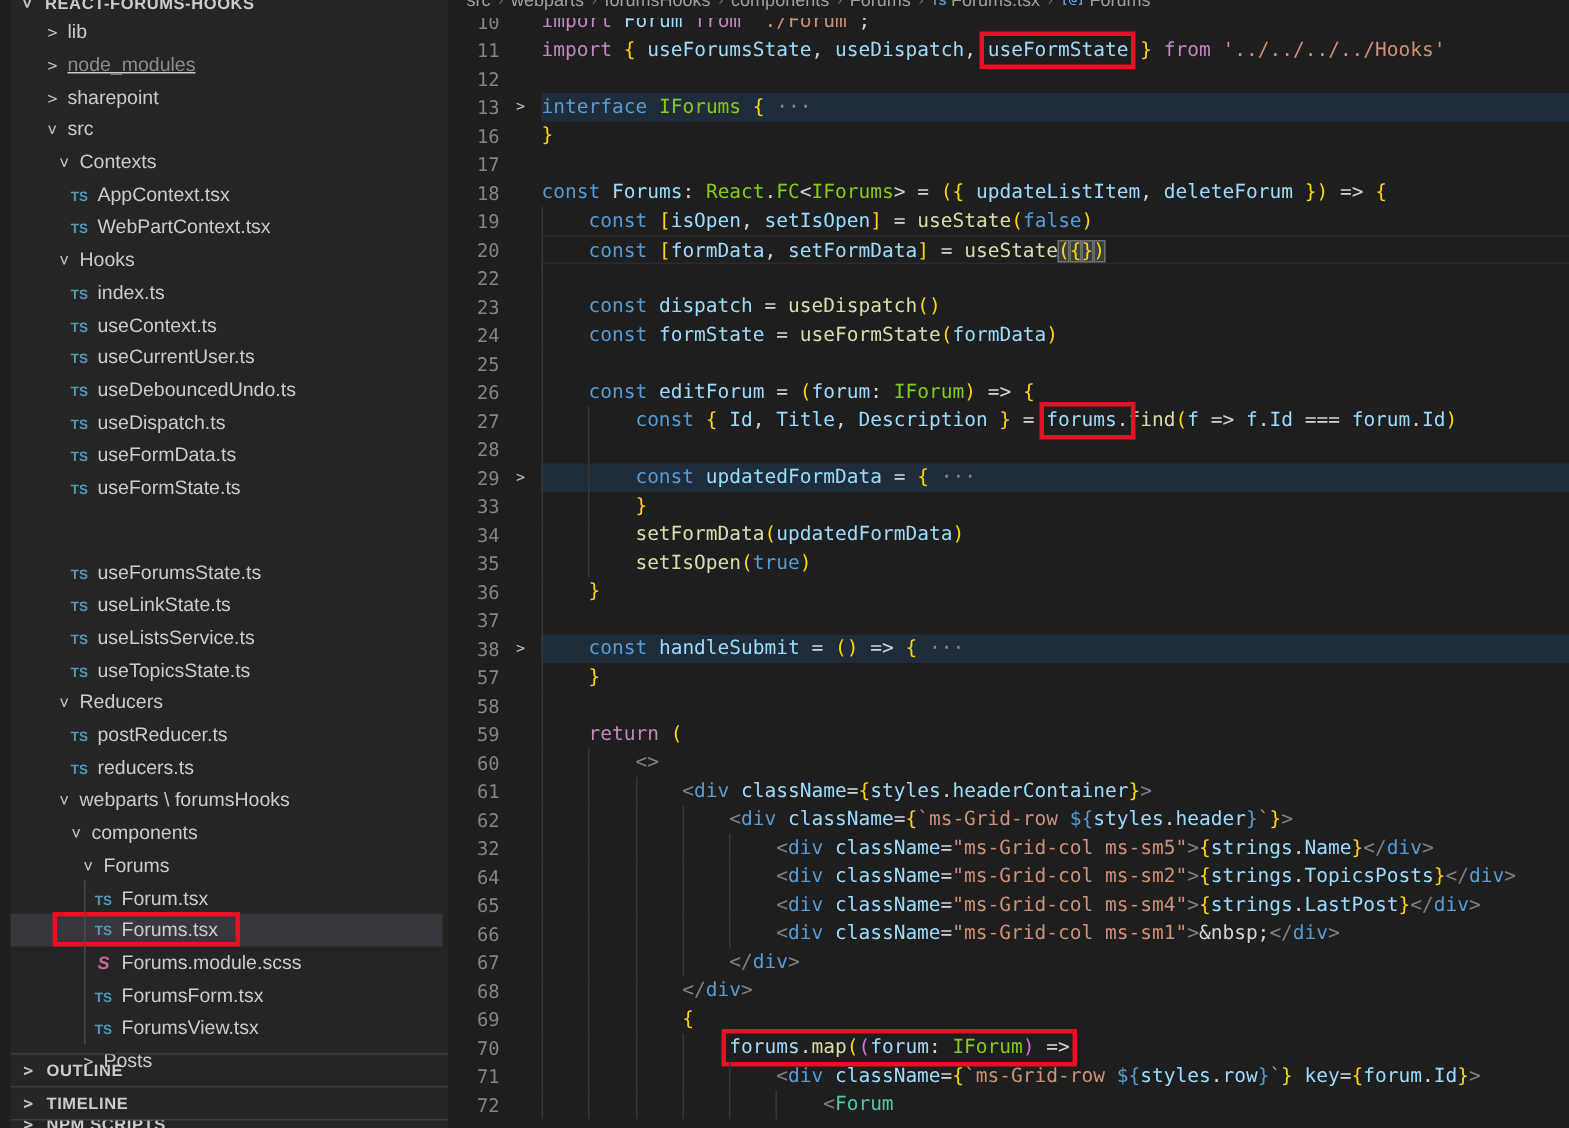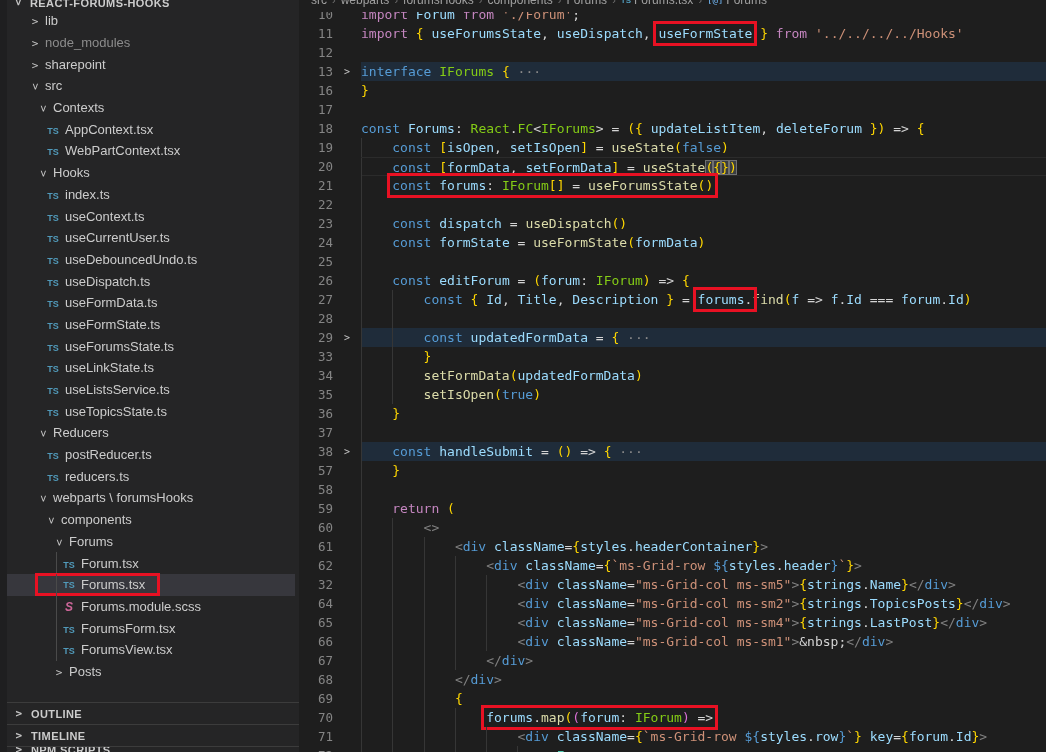--- a/index.html
+++ b/index.html
@@ -72,21 +72,21 @@
     <div class="shead">
       <div class="shead-in">
         <span class="chev open">&gt;</span>
         <span>REACT-FORUMS-HOOKS</span>
       </div>
     </div>
     <div class="tree" id="tree">
         <div class="trow" style="padding-left: 21px;">
           <span class=""><span class="chev">&gt;</span><span class="tlabel">lib</span></span>
         </div>
-        <div class="trow dim" style="padding-left: 21px;">
+        <div class="trow dim" style="padding-left: 21px; text-decoration: underline;">
           <span class=""><span class="chev">&gt;</span><span class="tlabel">node_modules</span></span>
         </div>
         <div class="trow" style="padding-left: 21px;">
           <span class=""><span class="chev">&gt;</span><span class="tlabel">sharepoint</span></span>
         </div>
         <div class="trow" style="padding-left: 21px;">
           <span class=""><span class="chev open">&gt;</span><span class="tlabel">src</span></span>
         </div>
         <div class="trow" style="padding-left: 29px;">
           <span class=""><span class="chev open">&gt;</span><span class="tlabel">Contexts</span></span>
@@ -114,21 +114,21 @@
         </div>
         <div class="trow" style="padding-left: 37px;">
           <span class=""><span class="fic ts">TS</span><span class="tlabel">useDispatch.ts</span></span>
         </div>
         <div class="trow" style="padding-left: 37px;">
           <span class=""><span class="fic ts">TS</span><span class="tlabel">useFormData.ts</span></span>
         </div>
         <div class="trow" style="padding-left: 37px;">
           <span class=""><span class="fic ts">TS</span><span class="tlabel">useFormState.ts</span></span>
         </div>
-        <div class="trow" style="padding-left: 37px;">
+        <div class="trow" style="padding-left: 37px; margin-top: 35px;">
           <span class=""><span class="fic ts">TS</span><span class="tlabel">useForumsState.ts</span></span>
         </div>
         <div class="trow" style="padding-left: 37px;">
           <span class=""><span class="fic ts">TS</span><span class="tlabel">useLinkState.ts</span></span>
         </div>
         <div class="trow" style="padding-left: 37px;">
           <span class=""><span class="fic ts">TS</span><span class="tlabel">useListsService.ts</span></span>
         </div>
         <div class="trow" style="padding-left: 37px;">
           <span class=""><span class="fic ts">TS</span><span class="tlabel">useTopicsState.ts</span></span>
@@ -269,25 +269,20 @@
         <span class="lnum">19</span>
         <span class="lfold"></span>
         <span class="lcode"><span class="iu"></span><span class="tk decl">const </span><span class="tk b1">[</span><span class="tk var">isOpen</span><span class="tk pn">, </span><span class="tk var">setIsOpen</span><span class="tk b1">]</span><span class="tk pn"> = </span><span class="tk fn">useState</span><span class="tk b1">(</span><span class="tk bool">false</span><span class="tk b1">)</span></span>
       </div>
       <div class="crow cur">
         <span class="lnum">20</span>
         <span class="lfold"></span>
         <span class="lcode"><span class="iu"></span><span class="tk decl">const </span><span class="tk b1">[</span><span class="tk var">formData</span><span class="tk pn">, </span><span class="tk var">setFormData</span><span class="tk b1">]</span><span class="tk pn"> = </span><span class="tk fn">useState</span><span class="tk b1 bm">(</span><span class="tk b1 bm">{</span><span class="tk b1 bm">}</span><span class="tk b1 bm">)</span></span>
       </div>
       <div class="crow">
-        <span class="lnum">21</span>
-        <span class="lfold"></span>
-        <span class="lcode"><span class="iu"></span><span class="rbox"><span class="tk decl">const </span><span class="tk var">forums</span><span class="tk pn">: </span><span class="tk type">IForum</span><span class="tk b1">[]</span><span class="tk pn"> = </span><span class="tk fn">useForumsState</span><span class="tk b1">()</span></span></span>
-      </div>
-      <div class="crow">
         <span class="lnum">22</span>
         <span class="lfold"></span>
         <span class="lcode"><span class="iu"></span></span>
       </div>
       <div class="crow">
         <span class="lnum">23</span>
         <span class="lfold"></span>
         <span class="lcode"><span class="iu"></span><span class="tk decl">const </span><span class="tk var">dispatch</span><span class="tk pn"> = </span><span class="tk fn">useDispatch</span><span class="tk b1">()</span></span>
       </div>
       <div class="crow">

